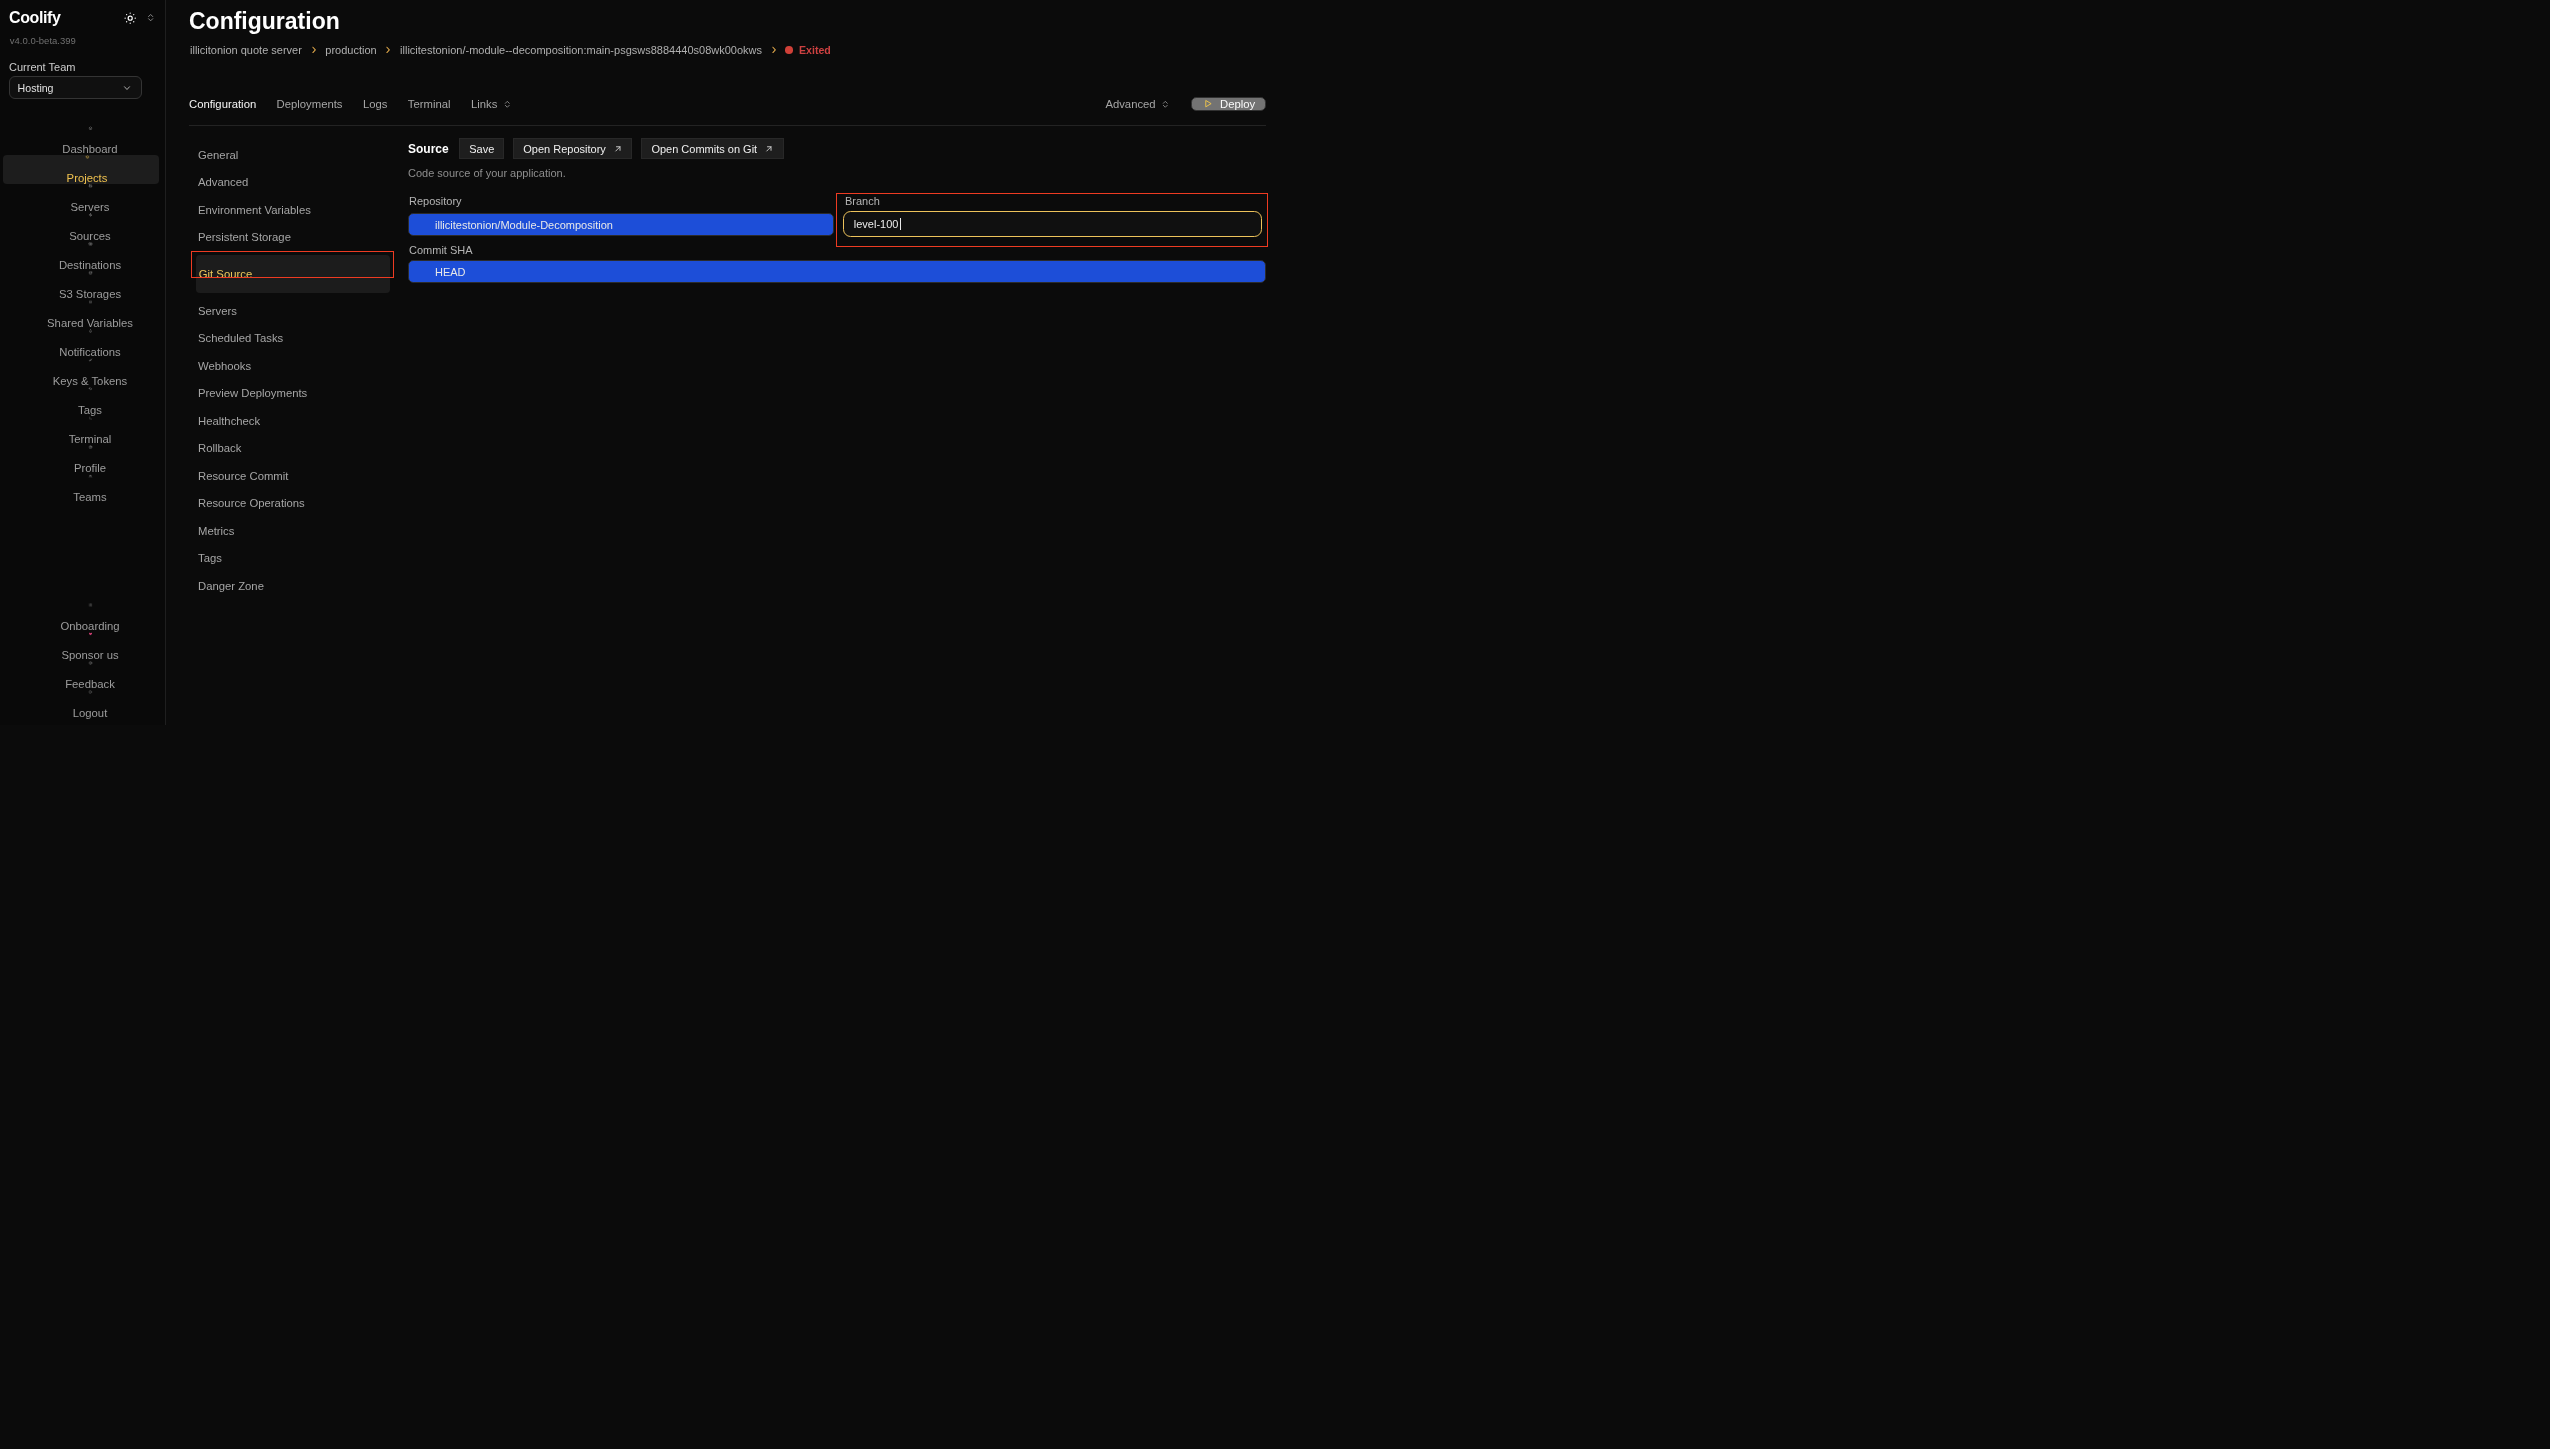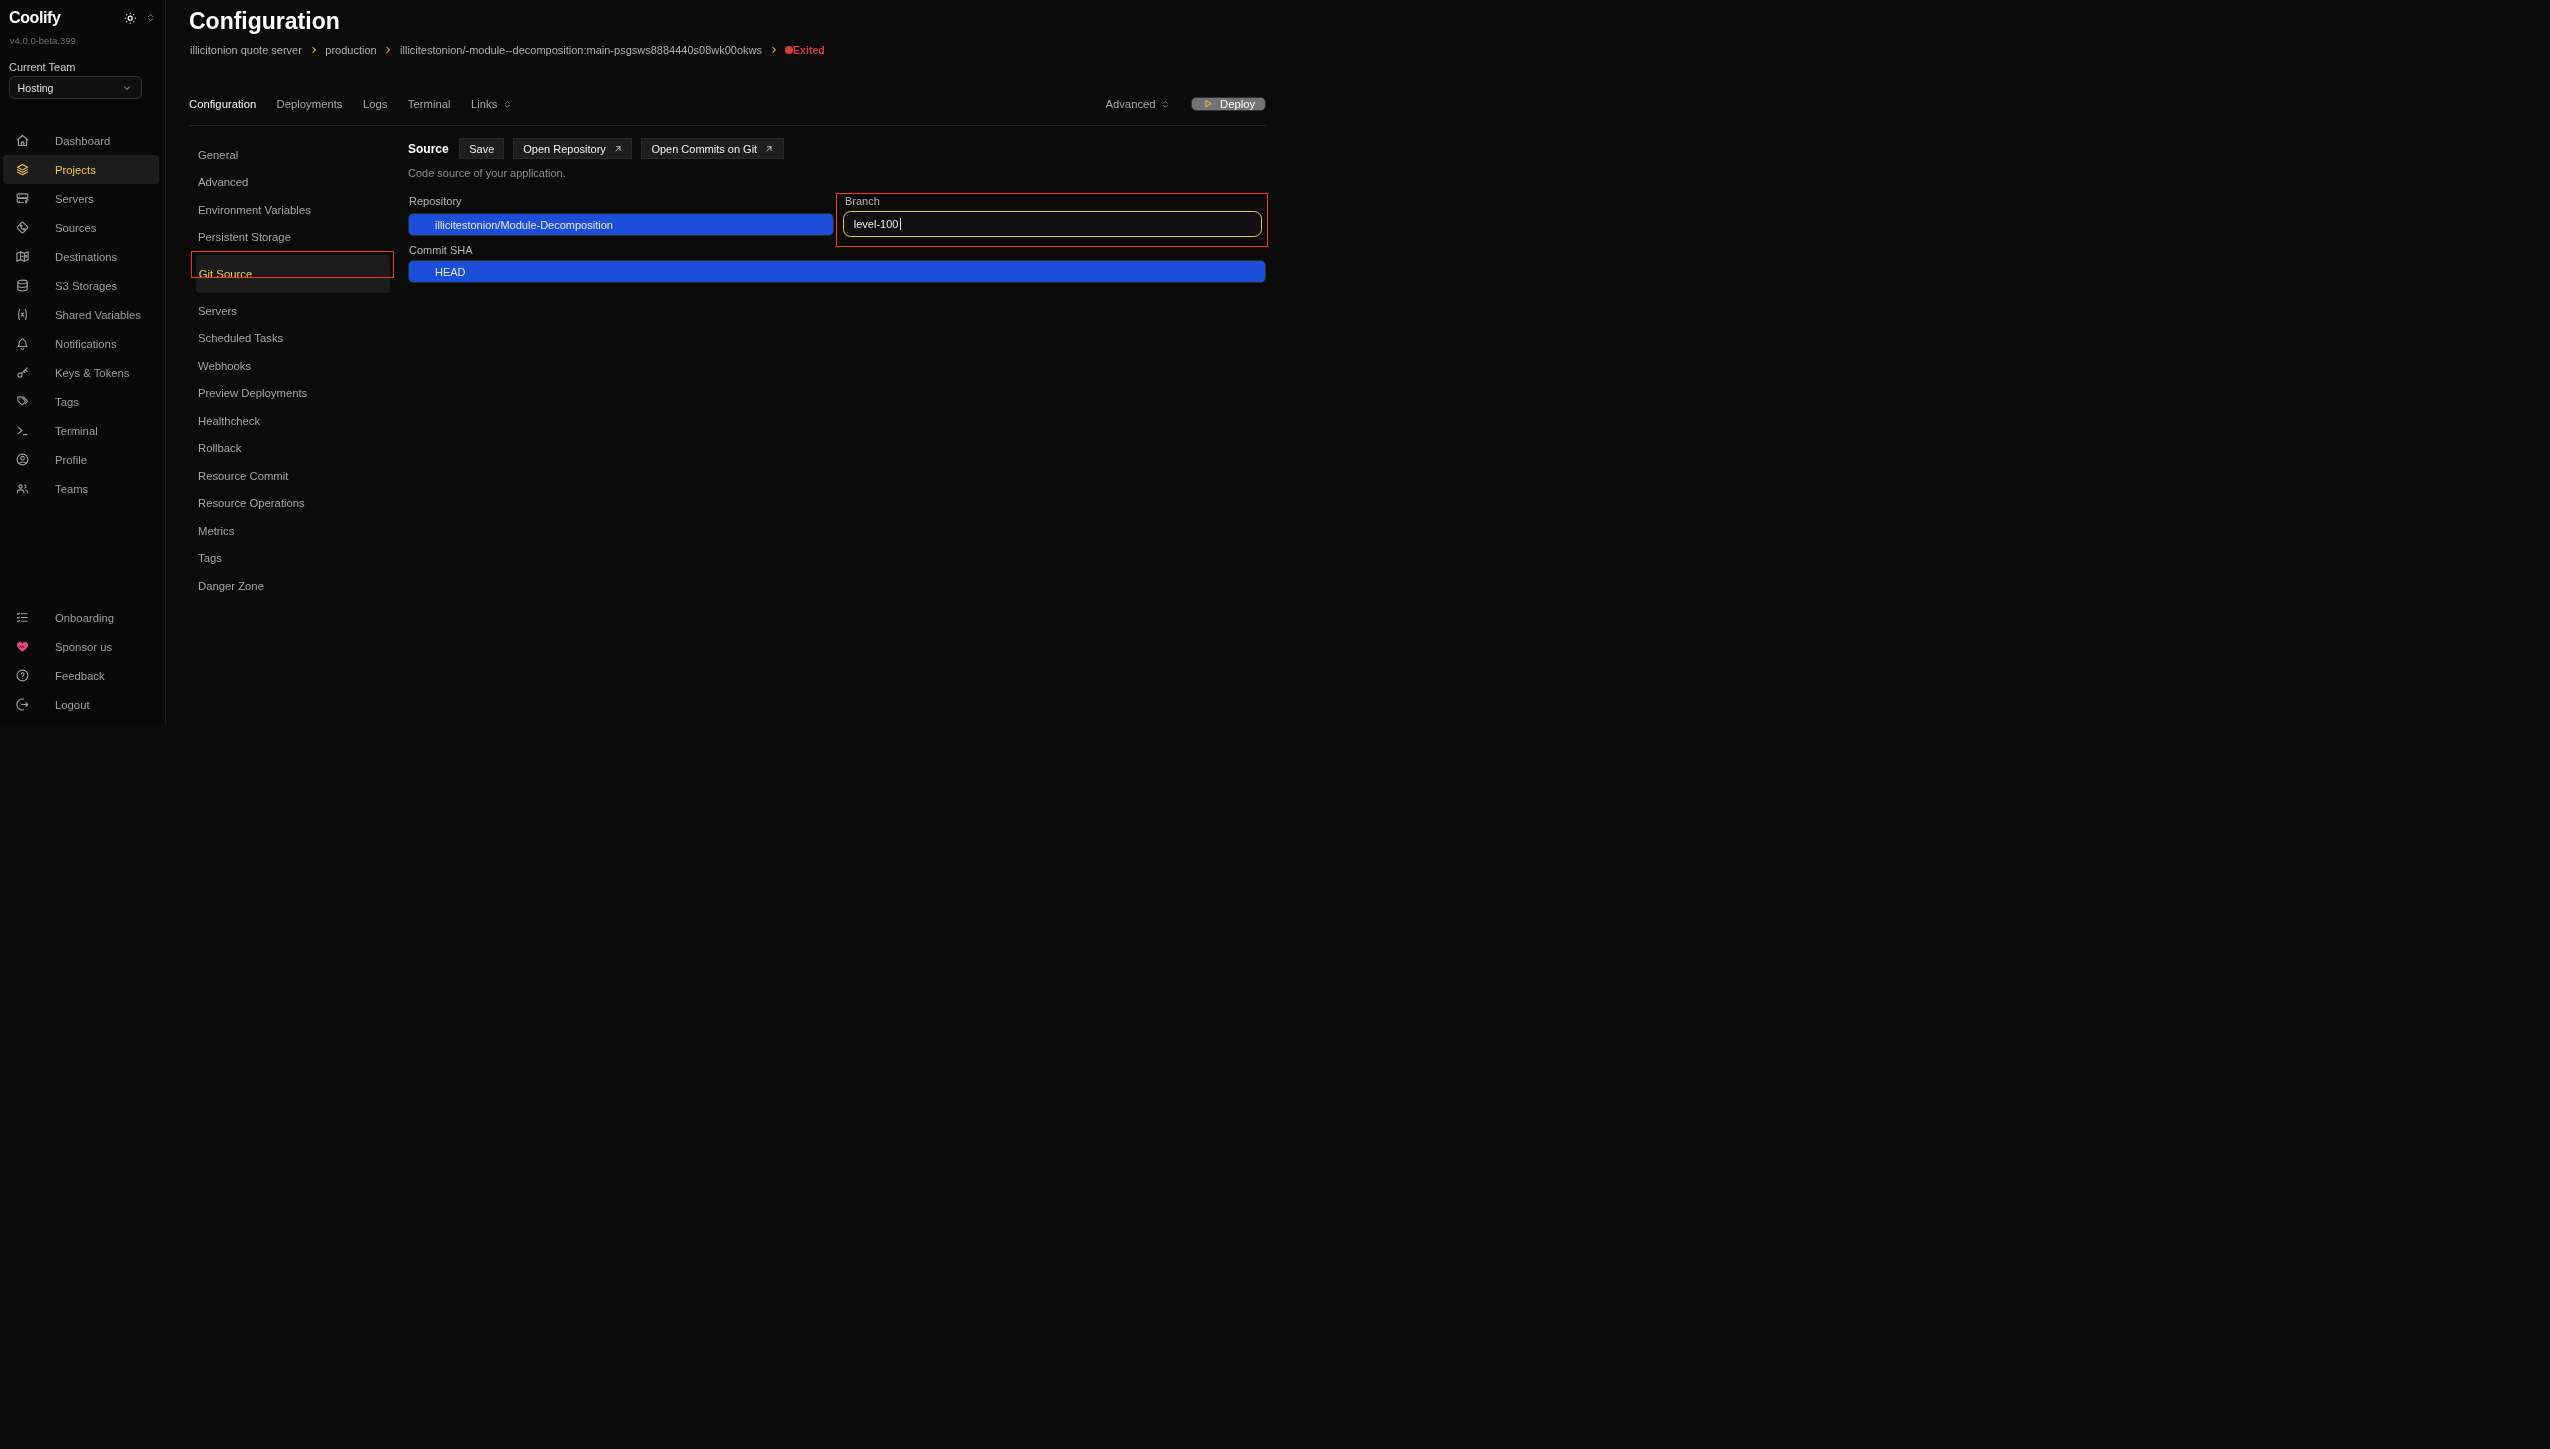--- a/index.html
+++ b/index.html
@@ -20,33 +20,33 @@
   .logo-icons { margin-left:auto; display:flex; align-items:center; gap:7.6px; }
   .version { position:absolute; top:35px; left:9.8px; font-size:9.5px; color:#707070; }
   .team-label { position:absolute; top:61px; left:9px; font-size:11px; color:#cccccc; }
   .team-select { position:absolute; top:76px; left:9px; width:133px; height:23px;
     background:#101010; border:0.8px solid #343434; border-radius:6px;
     display:flex; align-items:center; padding:0 7.6px; font-size:10.6px; color:#e2e2e2; cursor:pointer; }
   .team-select .chev { margin-left:auto; }
 
   .nav { position:absolute; top:126px; left:0; width:100%; }
   .nav-foot { position:absolute; bottom:6px; left:0; width:100%; }
-  .nav-item { height:29px; display:flex; align-items:center; gap:25px;
-    padding-left:15px; font-size:11.3px; color:#9d9d9d; cursor:pointer; }
+  .nav-item { height:29px; display:flex; align-items:center; gap:13px;
+    padding-left:15px; font-size:11.3px; color:#9d9d9d; cursor:pointer;flex-direction:column; }
   .nav-item .lbl { white-space:nowrap; }
   .nav-item.active { background:#1d1d1d; border-radius:3.8px; margin:0 6px 0 3px;
     padding-left:12px; color:#efc14e; }
   .nav-item.active .ic { stroke:#efc14e; }
 
   
   .page-title { position:absolute; left:189px; top:8.3px; font-size:23px; font-weight:700; color:#ffffff; }
   .breadcrumb { position:absolute; left:190px; top:44px; display:flex; align-items:center; gap:6.8px;
     font-size:11px; color:#b0b0b0; white-space:nowrap; }
   .crumb { cursor:pointer; }
-  .status-group { display:flex; align-items:center; }
+  .status-group { display:flex; align-items:center; gap:6px; }
   .status-dot { width:7.6px; height:7.6px; border-radius:50%; background:#d04038; }
   .status-text { color:#cd4141; font-weight:700; font-size:10.6px; }
 
   
   .tabs-row { position:absolute; left:189px; top:91px; right:9px; height:26px;
     display:flex; align-items:center; gap:20.4px; font-size:11.3px; color:#a6a6a6; }
   .tab { cursor:pointer; display:flex; align-items:center; gap:4.5px; white-space:nowrap; }
   .tab.active { color:#f5f5f5; }
   .grow { flex:1; }
   .advanced-ctl { display:flex; align-items:center; gap:4.5px; cursor:pointer; }

